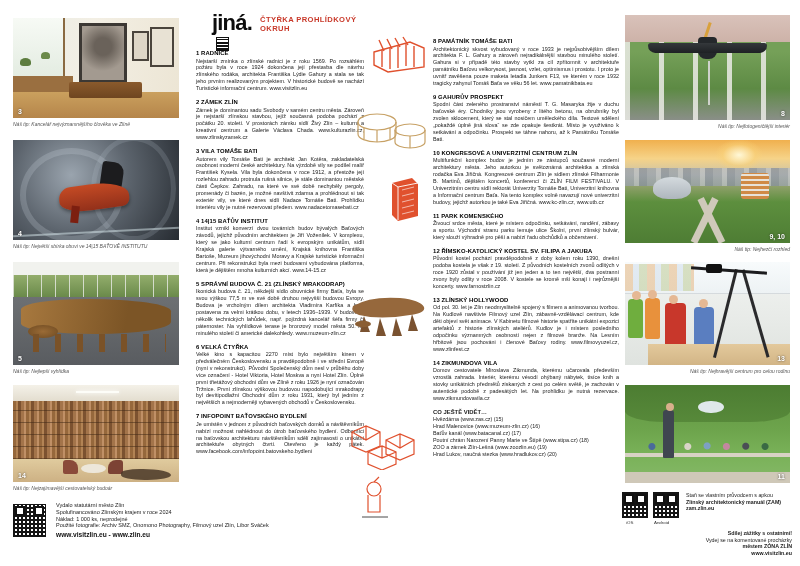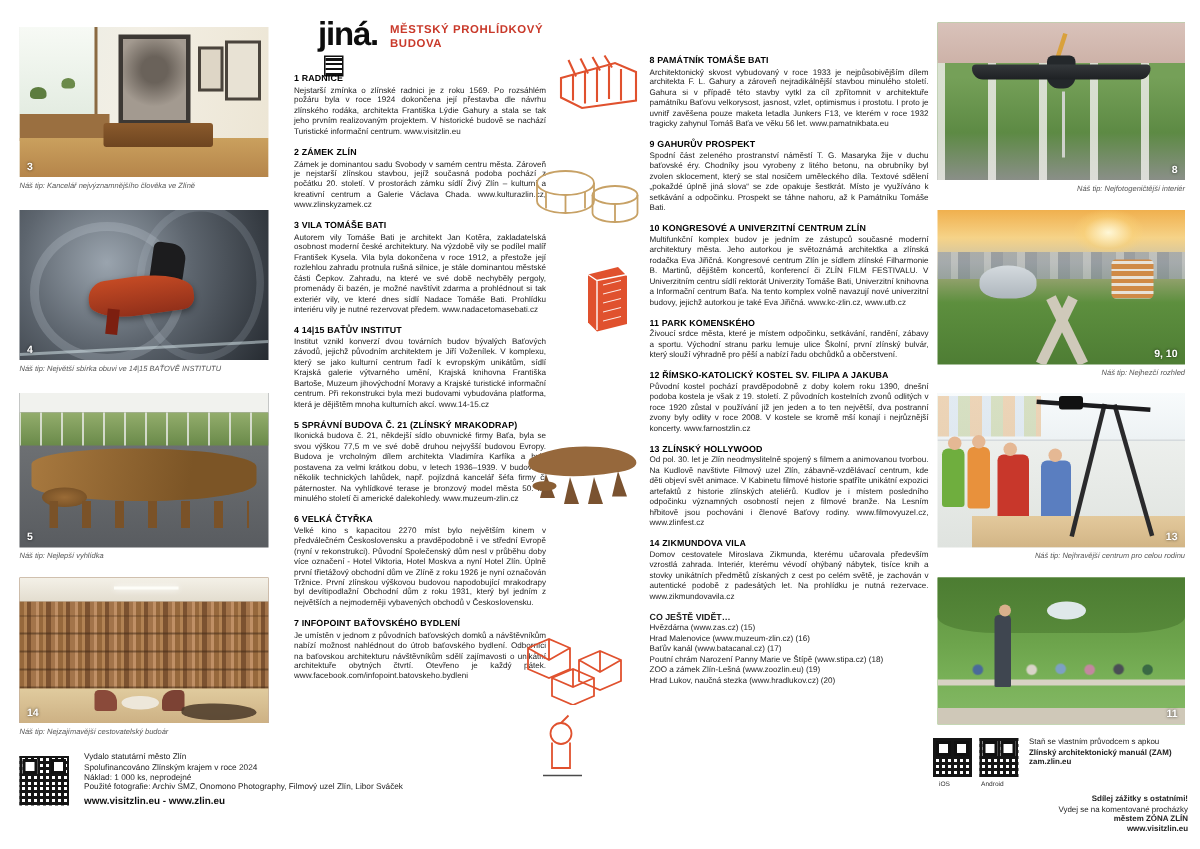--- a/index.html
+++ b/index.html
@@ -176,22 +176,22 @@
   .promo-b2 .b{font-weight:bold;}
 </style>
 </head>
 <body>
 
 <div class="page">
 
   <div class="logo">jiná.</div>
   <div class="logo-barcode"></div>
   <div class="subtitle">
-    <div>MĚSTSKÝ PROHLÍDKOVÝ</div>
-    <div>BUDOVA</div>
+    <div>ČTYŘKA PROHLÍDKOVÝ</div>
+    <div>OKRUH</div>
   </div>
 
   <div class="photo pb1 scene-office">
     <div class="office-window"></div>
     <div class="office-plant"></div>
     <div class="office-plant2"></div>
     <div class="office-panel"></div>
     <div class="office-floor"></div>
     <div class="office-portrait"></div>
     <div class="office-frame1"></div>

